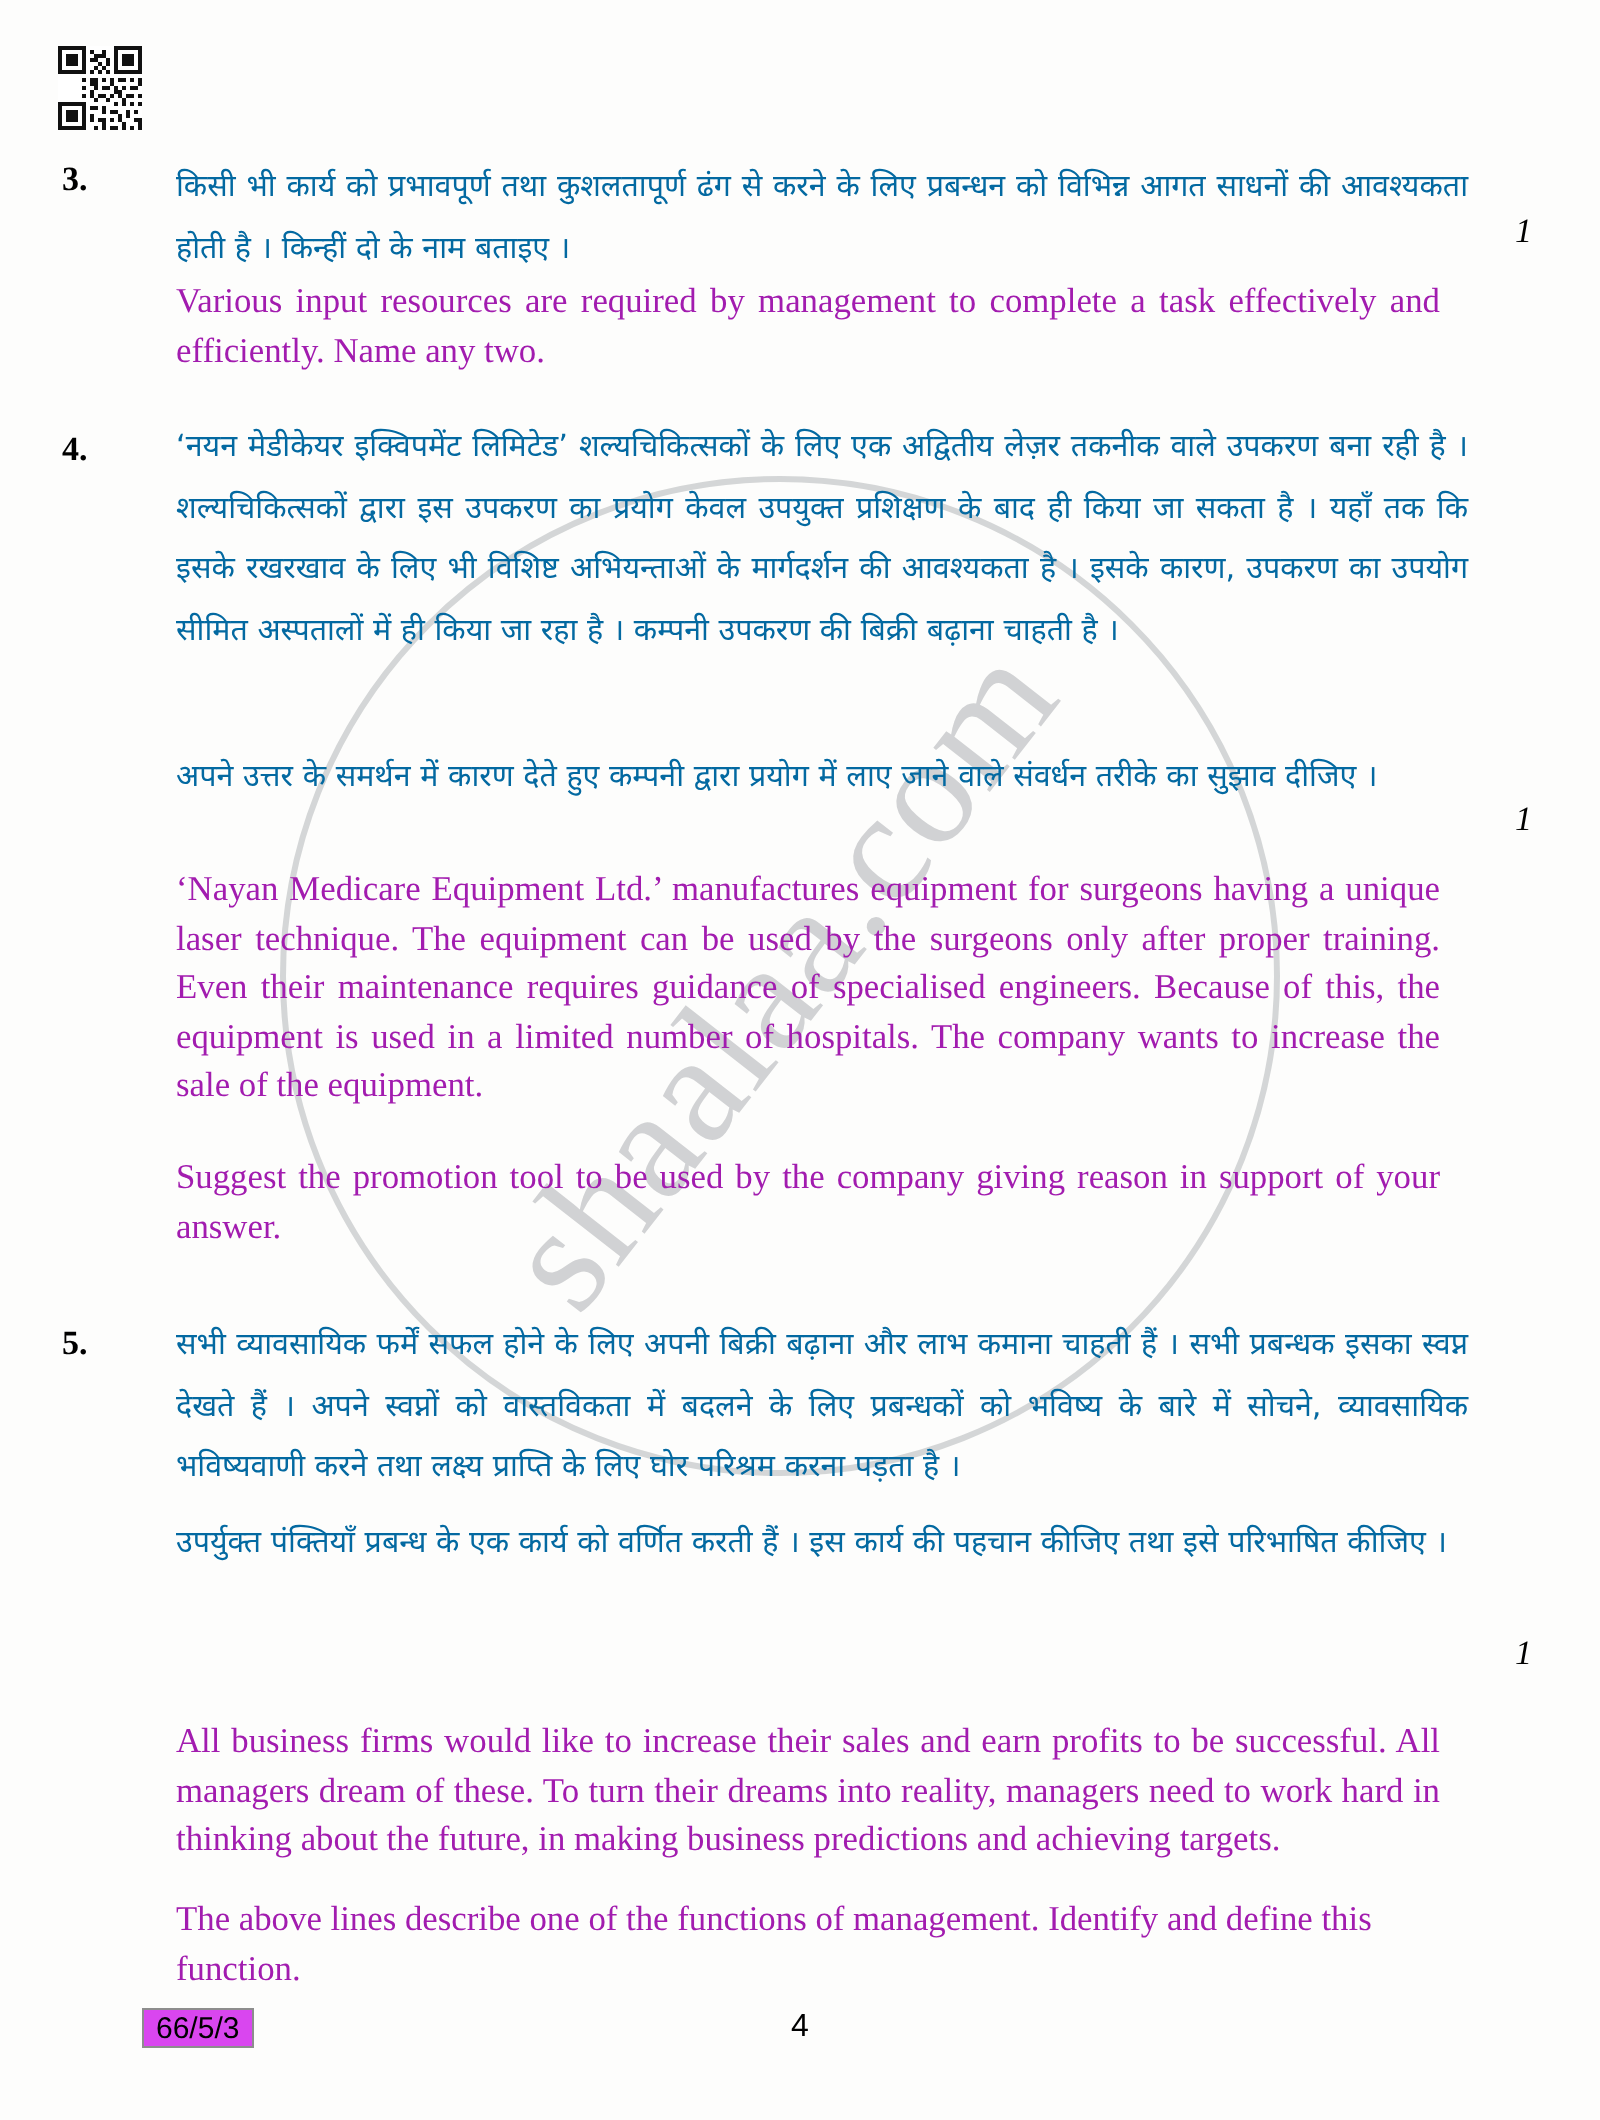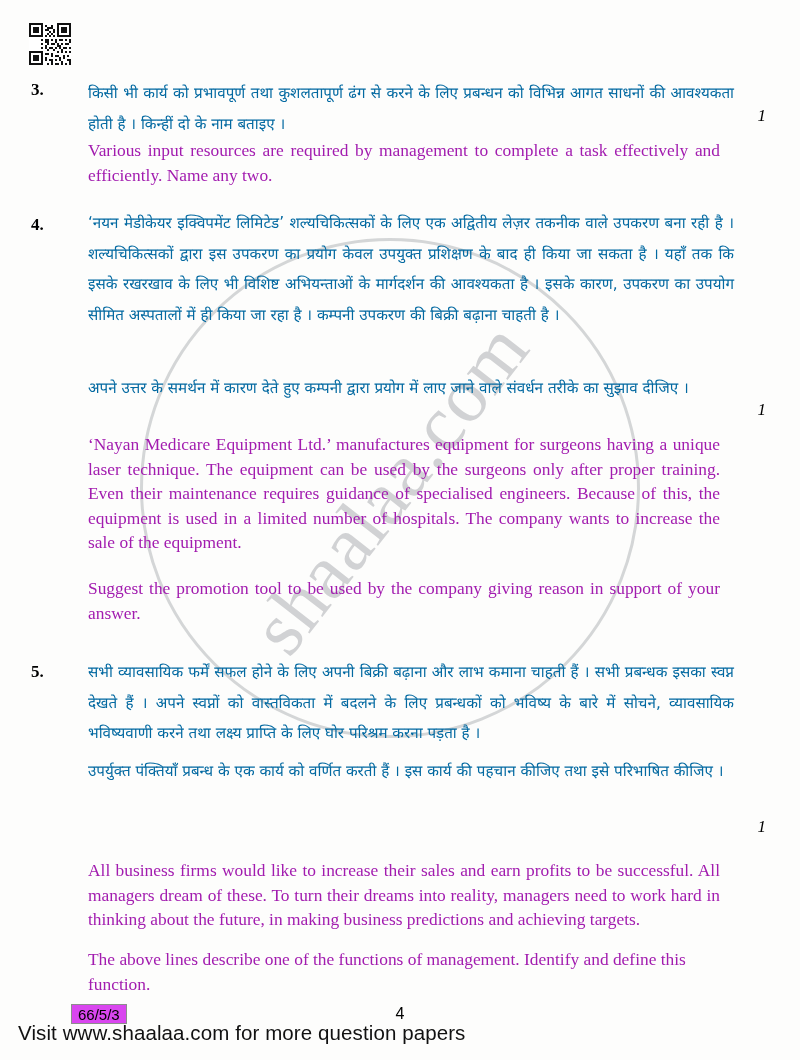--- a/index.html
+++ b/index.html
@@ -269,15 +269,14 @@
       <div class="para hindi" style="position:absolute; left:88px; top:657px; width:646px;">सभी व्यावसायिक फर्में सफल होने के लिए अपनी बिक्री बढ़ाना और लाभ कमाना चाहती हैं । सभी प्रबन्धक इसका स्वप्न देखते हैं । अपने स्वप्नों को वास्तविकता में बदलने के लिए प्रबन्धकों को भविष्य के बारे में सोचने, व्यावसायिक भविष्यवाणी करने तथा लक्ष्य प्राप्ति के लिए घोर परिश्रम करना पड़ता है ।</div>
       <div class="para hindi" style="position:absolute; left:88px; top:756px; width:646px;">उपर्युक्त पंक्तियाँ प्रबन्ध के एक कार्य को वर्णित करती हैं । इस कार्य की पहचान कीजिए तथा इसे परिभाषित कीजिए ।</div>
       <div class="para english" style="position:absolute; left:88px; top:858px; width:632px;">All business firms would like to increase their sales and earn profits to be successful. All managers dream of these. To turn their dreams into reality, managers need to work hard in thinking about the future, in making business predictions and achieving targets.</div>
       <div class="para english nojust" style="position:absolute; left:88px; top:947px; width:632px;">The above lines describe one of the functions of management. Identify and define this function.</div>
     </div>
 
   </div>
 
   <div class="footer-code">66/5/3</div>
   <div class="footer-page">4</div>
-  <div class="footer-banner">Visit www.shaalaa.com for more question papers</div>
 
 </div>
 
 </body></html>

